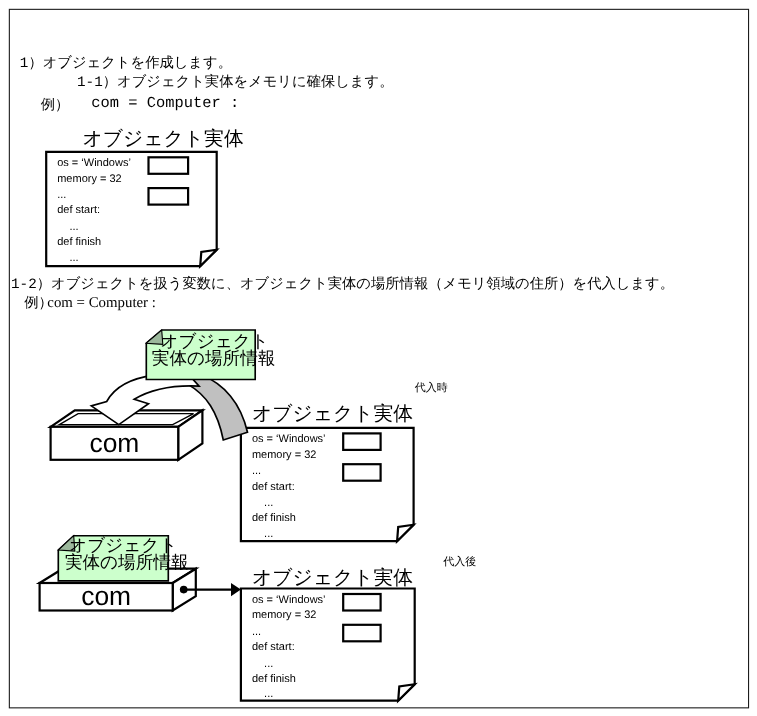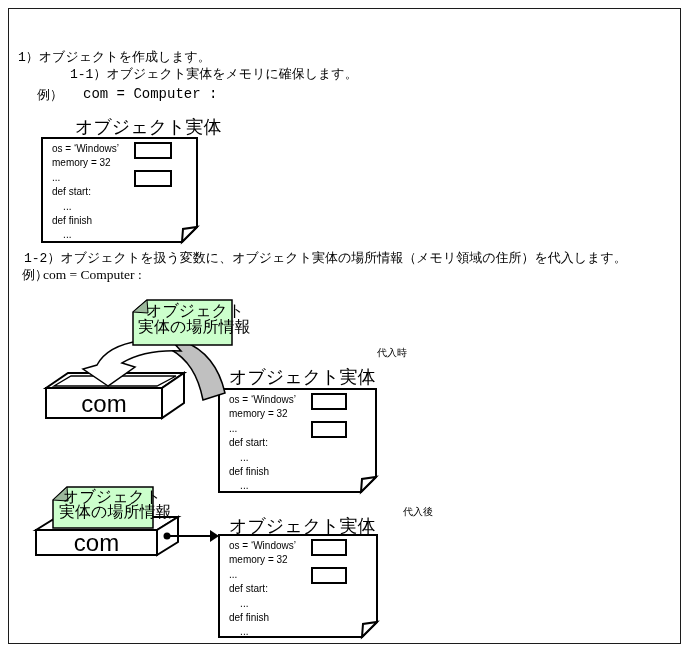--- a/index.html
+++ b/index.html
@@ -90,21 +90,21 @@
   <div class="doc-text" style="left:52px;top:142px;">
     <div>os = ‘Windows’</div>
     <div>memory = 32</div>
     <div>...</div>
     <div>def start:</div>
     <div>    ...</div>
     <div>def finish</div>
     <div>    ...</div>
   </div>
 
-  <div class="t sans h13" style="left:10px;top:251px;padding-left:14px;">1-2）オブジェクトを扱う変数に、オブジェクト実体の場所情報（メモリ領域の住所）を代入します。</div>
+  <div class="t sans h13" style="left:10px;top:251px;">1-2）オブジェクトを扱う変数に、オブジェクト実体の場所情報（メモリ領域の住所）を代入します。</div>
   <div class="t sans h13" style="left:22px;top:268px;">例）</div>
   <div class="t serif" style="left:43px;top:267px;font-size:13.5px;">com = Computer :</div>
 
   <div class="note-text" style="left:146px;top:303px;">オブジェクト</div>
   <div class="note-text" style="left:138px;top:319px;">実体の場所情報</div>
 
   <div class="t sans state-label" style="left:377px;top:348px;">代入時</div>
   <div class="t sans doc-label" style="left:229px;top:367px;">オブジェクト実体</div>
 
   <div class="com-label" style="left:46px;top:389px;width:116px;line-height:29px;">com</div>

